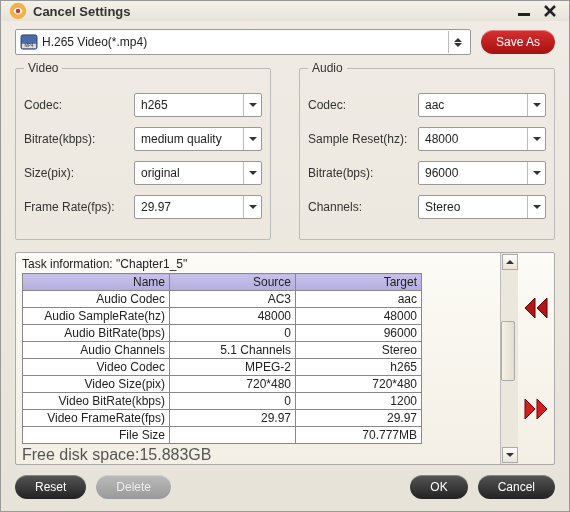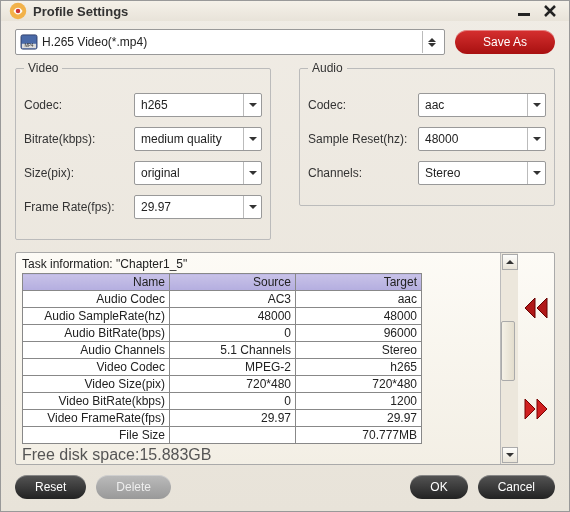--- a/index.html
+++ b/index.html
@@ -10,21 +10,21 @@
   .titlebar .title { font-size: 13px; font-weight: bold; color: #333; flex: 1; }
   .titlebar .winbtn { width: 22px; height: 18px; display: inline-flex; align-items: center; justify-content: center; margin-left: 4px; cursor: pointer; }
   .topbar { display: flex; align-items: center; padding: 8px 14px 4px 14px; gap: 10px; }
   .profile-select { flex: 1; height: 26px; display: flex; align-items: center; border: 1px solid #999; background: #fff; border-radius: 2px; padding: 0 4px; }
   .profile-select .mini-icon { width: 18px; height: 16px; margin-right: 4px; }
   .profile-select .txt { font-size: 12px; color: #222; flex:1; }
   .profile-select .dropbtn { width: 18px; height: 22px; border-left: 1px solid #bbb; display:flex; flex-direction:column; align-items:center; justify-content:center; gap:1px; }
   .small-arrow { width: 0; height: 0; border-left: 4px solid transparent; border-right: 4px solid transparent; }
   .arrow-up { border-bottom: 4px solid #333; }
   .arrow-down { border-top: 4px solid #333; }
-  .saveas { width: 100px; height: 24px; border-radius: 12px; background: linear-gradient(#d63030,#a81010); color: #fff; font-size: 12px; display:flex; align-items:center; justify-content:center; box-shadow: inset 0 1px 0 rgba(255,255,255,.4); cursor:pointer; }
+  .saveas { width: 74px; height: 24px; border-radius: 12px; background: linear-gradient(#d63030,#a81010); color: #fff; font-size: 12px; display:flex; align-items:center; justify-content:center; box-shadow: inset 0 1px 0 rgba(255,255,255,.4); cursor:pointer; }
   .panels { display: flex; padding: 2px 14px 4px 14px; gap: 28px; }
   .panel { flex: 1; }
   .panel fieldset { border: 1px solid #bbb; border-radius: 2px; padding: 8px 8px 10px 8px; }
   .panel legend { font-size: 12px; color: #333; padding: 0 4px; }
   .row { display: flex; align-items: center; margin: 10px 0; }
   .row label { font-size: 12px; color: #333; width: 110px; }
   .row .combo { flex:1; }
   .combo { height: 24px; display:flex; align-items:center; border:1px solid #999; background:#fff; border-radius:2px; }
   .combo .val { flex:1; font-size:12px; padding: 0 6px; color:#222; }
   .combo .cbtn { width:18px; height:22px; border-left:1px solid #bbb; display:flex; align-items:center; justify-content:center; }
@@ -49,21 +49,21 @@
 <body>
 
 <div class="window">
 
   <div class="titlebar">
     <svg class="appicon" viewBox="0 0 24 24">
       <circle cx="12" cy="12" r="11" fill="#f2b24a"></circle>
       <path d="M6 12c3-6 9-6 12 0-3 6-9 6-12 0z" fill="#fff"></path>
       <circle cx="12" cy="12" r="3" fill="#c33"></circle>
     </svg>
-    <div class="title">Profile Settings</div>
+    <div class="title">Cancel Settings</div>
     <div class="winbtn">
       <svg width="14" height="14">
           <rect x="1" y="9" width="12" height="3" fill="#222"></rect>
         </svg>
     </div>
     <div class="winbtn">
       <svg width="12" height="12">
           <path d="M1 1 L11 11 M11 1 L1 11" stroke="#222" stroke-width="2.5"></path>
         </svg>
     </div>
@@ -142,20 +142,29 @@
         <div class="row">
             <label>Sample Reset(hz):</label>
           <div class="combo">
               <span class="val">48000</span>
               <div class="cbtn">
                 <div class="small-arrow arrow-down"></div>
               </div>
             </div>
           </div>
         <div class="row">
+            <label>Bitrate(bps):</label>
+          <div class="combo">
+              <span class="val">96000</span>
+              <div class="cbtn">
+                <div class="small-arrow arrow-down"></div>
+              </div>
+            </div>
+          </div>
+        <div class="row">
             <label>Channels:</label>
           <div class="combo">
               <span class="val">Stereo</span>
               <div class="cbtn">
                 <div class="small-arrow arrow-down"></div>
               </div>
             </div>
           </div>
       </fieldset>
     </div>

